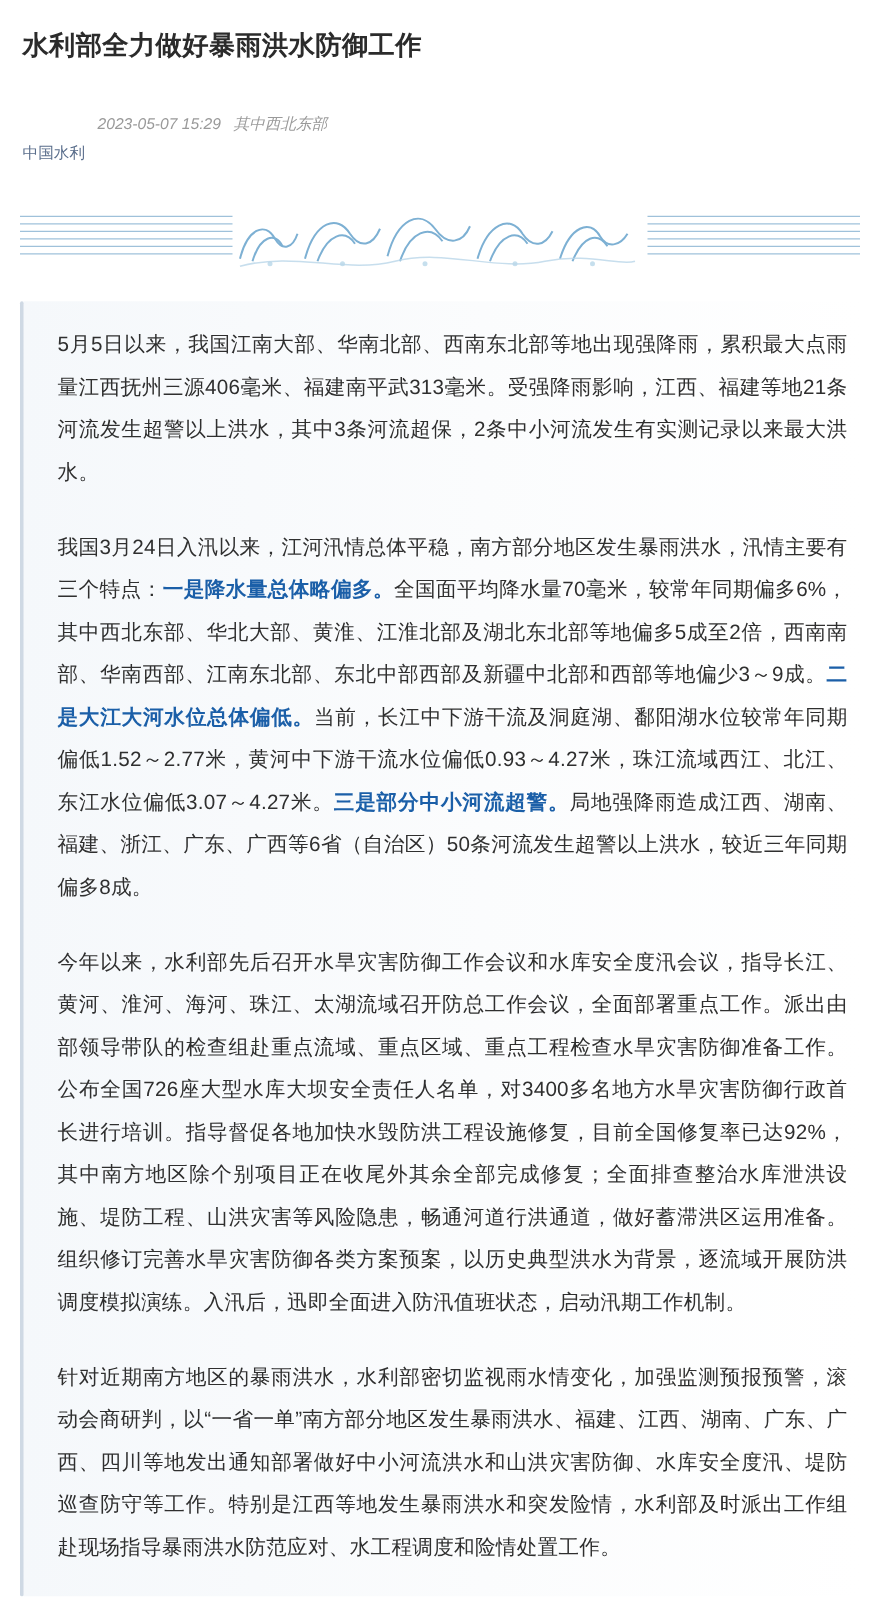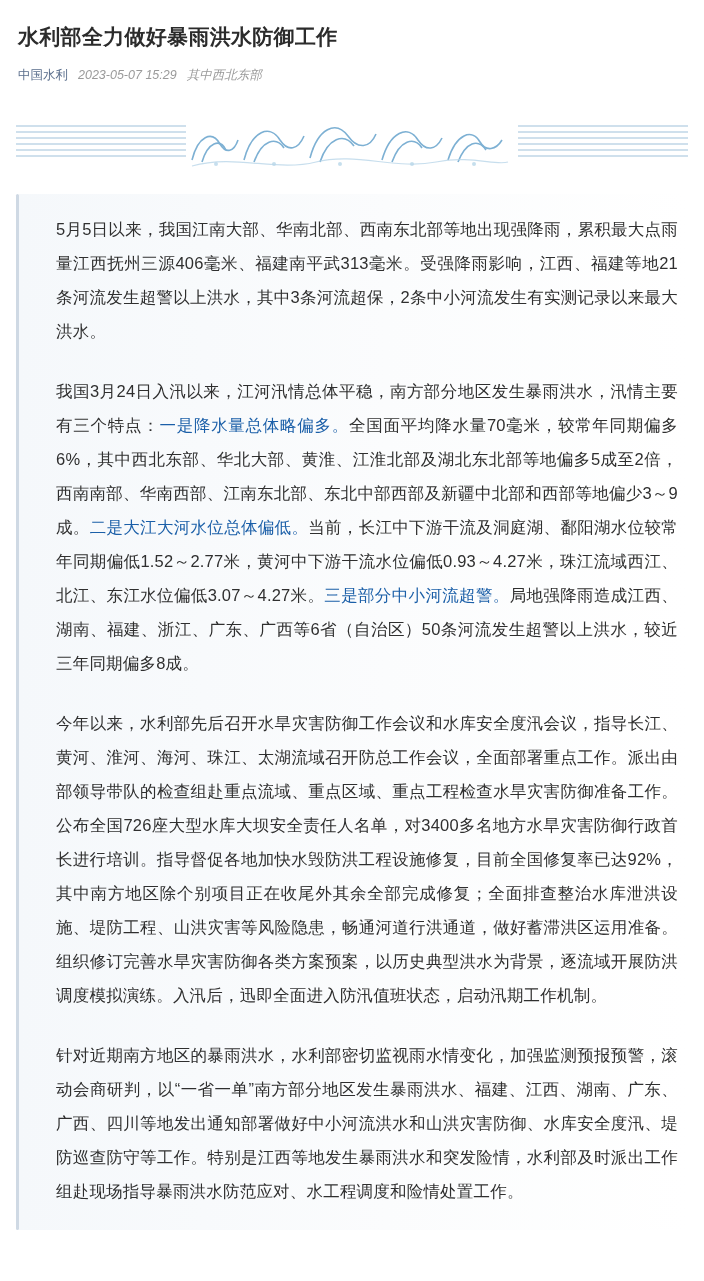--- a/index.html
+++ b/index.html
@@ -31,20 +31,21 @@
     display: flex;
     align-items: center;
     gap: 10px;
     padding: 14px 2px 0 2px;
     font-size: 12.5px;
     line-height: 18px;
   }
   .meta-source {
     color: #5a6e8c;
     cursor: pointer;
+    margin-top: 47px;
   }
   .meta-date, .meta-loc {
     color: #9a9a9a;
     font-style: italic;
   }
   .wave-banner {
     margin-top: 22px;
     height: 70px;
     width: 672px;
     overflow: hidden;
@@ -61,31 +62,31 @@
     background: #cfd9e4;
     flex: 0 0 3px;
     border-radius: 2px;
   }
   .content-body {
     flex: 1 1 auto;
     padding: 18px 10px 10px 22px;
     background: linear-gradient(90deg, #f5f8fb 0%, #fbfcfd 55%, #ffffff 100%);
   }
   p.para {
-    margin: 0 0 26px 15px;
+    margin: 0 0 26px 5px;
     font-size: 16.5px;
     line-height: 34px;
     color: #2f2f2f;
     text-align: justify;
     letter-spacing: 0.2px;
   }
   p.para:last-child { margin-bottom: 12px; }
   .hl {
     color: #1b5fa8;
-    font-weight: normal;
+    font-weight: bold;
   }
   .footer-space { height: 20px; }
 </style>
 </head>
 <body>
 
 <div class="article">
 
   <h1 class="article-title">水利部全力做好暴雨洪水防御工作</h1>
 

